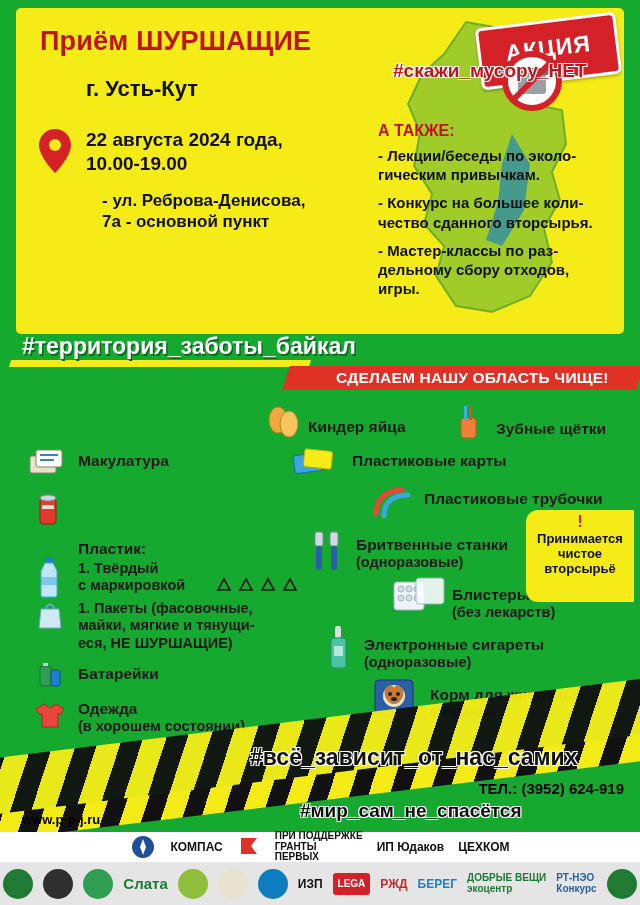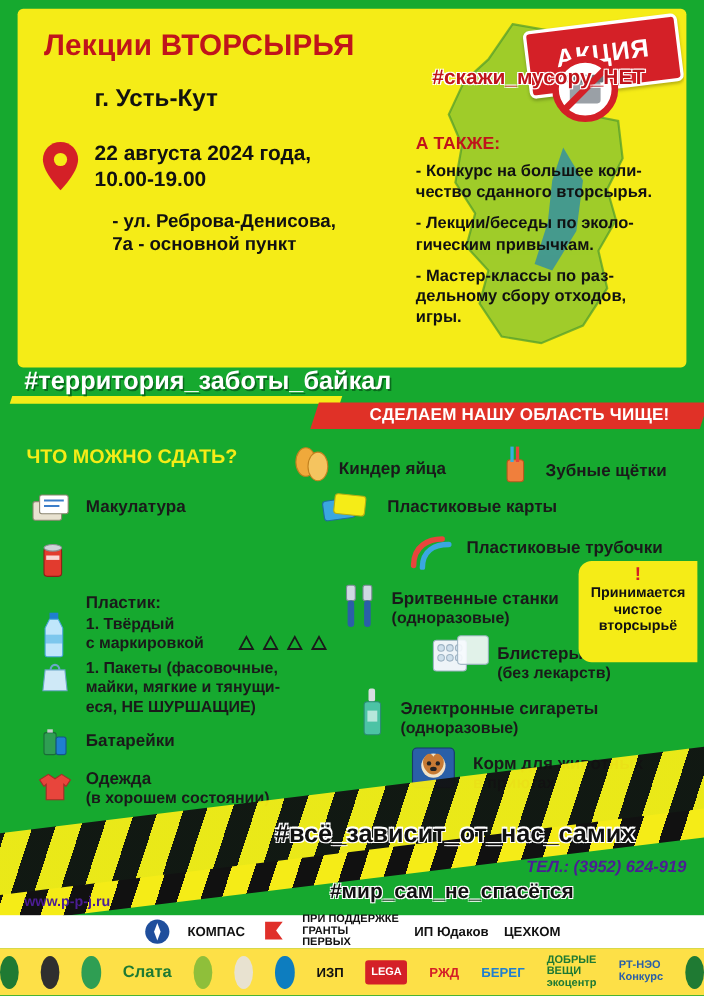--- a/index.html
+++ b/index.html
@@ -128,34 +128,34 @@
   }
   .big-hash1{
     position:absolute;left:250px;top:744px;font-size:23px;font-weight:bold;color:#111;
     text-shadow:1px 1px 0 #fff,-1px -1px 0 #fff,1px -1px 0 #fff,-1px 1px 0 #fff;
   }
   .big-hash2{
     position:absolute;left:300px;top:800px;font-size:19px;font-weight:bold;color:#111;
     text-shadow:1px 1px 0 #fff,-1px -1px 0 #fff,1px -1px 0 #fff,-1px 1px 0 #fff;
   }
   .phone{
-    position:absolute;right:16px;top:780px;font-size:15px;font-weight:bold;color:#4c1d95;font-style:italic;
+    position:absolute;right:16px;top:780px;font-size:15px;font-weight:bold;color:#000000;
   }
   .site{
-    position:absolute;left:22px;top:812px;font-size:13px;color:#4c1d95;font-weight:bold;
+    position:absolute;left:22px;top:812px;font-size:13px;color:#000000;font-weight:bold;
   }
 
   
   .footer-top{
     position:absolute;left:0;top:832px;width:640px;height:30px;background:#ffffff;
     display:flex;align-items:center;justify-content:center;gap:14px;
   }
   .footer-bot{
-    position:absolute;left:0;top:862px;width:640px;height:43px;background:#fde047;
-    display:flex;align-items:center;justify-content:center;gap:20px;
+    position:absolute;left:0;top:862px;width:640px;height:43px;background:#e5e5e5;
+    display:flex;align-items:center;justify-content:center;gap:10px;
   }
   .logo-txt{font-size:12px;font-weight:bold;color:#111;white-space:nowrap;}
   .logo-txt.small{font-size:10px;}
   .logo-circ{width:30px;height:30px;border-radius:50%;display:inline-block;}
   .logo-box{height:22px;border-radius:3px;display:flex;align-items:center;justify-content:center;color:#fff;font-size:10px;font-weight:bold;padding:0 5px;}
 
   
   svg{display:block;}
 </style>
 </head>
@@ -164,39 +164,39 @@
 <div class="poster">
 
   <div class="top-panel">
 
     <svg class="map-shape" viewBox="0 0 300 310">
       <path d="M150 8 L196 16 L214 38 L208 70 L226 92 L246 96 L250 130 L236 158 L244 186 L228 214 L236 248 L214 282 L176 298 L140 292 L120 262 L128 232 L108 210 L116 180 L98 152 L104 118 L92 90 L106 60 L128 40 Z" fill="#3ea83f" opacity="0.55"></path>
       <path d="M150 8 L196 16 L214 38 L208 70 L226 92 L246 96 L250 130 L236 158 L244 186 L228 214 L236 248 L214 282 L176 298 L140 292 L120 262 L128 232 L108 210 L116 180 L98 152 L104 118 L92 90 L106 60 L128 40 Z" fill="none" stroke="#2e8c32" stroke-width="2" opacity="0.7"></path>
       <path d="M196 120 L214 150 L208 196 L186 232 L170 226 L182 188 L186 150 Z" fill="#0d7dbf" opacity="0.8"></path>
     </svg>
 
-    <div class="title-main">Лекции ВТОРСЫРЬЯ</div>
+    <div class="title-main">Приём ШУРШАЩИЕ</div>
     <div class="city">г. Усть-Кут</div>
 
     <svg class="pin" viewBox="0 0 34 46">
       <path d="M17 1 C8 1 1 8 1 17 C1 29 17 45 17 45 C17 45 33 29 33 17 C33 8 26 1 17 1 Z" fill="#d42027"></path>
       <circle cx="17" cy="17" r="6" fill="#f5ec17"></circle>
     </svg>
 
     <div class="date" style="white-space:pre-line">22 августа 2024 года,
 10.00-19.00</div>
     <div class="addr1" style="white-space:pre-line">- ул. Реброва-Денисова,
 7а - основной пункт</div>
 
     <div class="also-title">А ТАКЖЕ:</div>
     <div class="also-list">
+      <div style="white-space:pre-line">- Лекции/беседы по эколо-
+гическим привычкам.</div>
       <div style="white-space:pre-line">-  Конкурс на большее коли-
 чество сданного вторсырья.</div>
-      <div style="white-space:pre-line">- Лекции/беседы по эколо-
-гическим привычкам.</div>
       <div style="white-space:pre-line">- Мастер-классы по раз-
 дельному сбору отходов,
 игры.</div>
     </div>
 
     <div class="stamp">
       <div class="stamp-badge">
         <span>АКЦИЯ</span>
       </div>
       <svg class="no-sign" viewBox="0 0 62 62">
@@ -207,21 +207,20 @@
       </svg>
       <div class="hashtag-red">#скажи_мусору_НЕТ</div>
     </div>
   </div>
 
   <div class="yellow-underline"></div>
   <div class="hashtag-baikal">#территория_заботы_байкал</div>
   <div class="red-strip"></div>
   <div class="red-strip-text">СДЕЛАЕМ НАШУ ОБЛАСТЬ ЧИЩЕ!</div>
 
-  <div class="section-title">ЧТО МОЖНО СДАТЬ?</div>
 
   <svg style="position:absolute;left:28px;top:446px;width:40px;height:30px" viewBox="0 0 40 30">
     <rect x="2" y="10" width="26" height="17" rx="2" fill="#e8e2d0" stroke="#8a8570"></rect>
     <rect x="8" y="4" width="26" height="17" rx="2" fill="#fff" stroke="#8a8570"></rect>
     <line x1="12" y1="9" x2="30" y2="9" stroke="#3c7ec9" stroke-width="2"></line>
     <line x1="12" y1="14" x2="26" y2="14" stroke="#3c7ec9" stroke-width="2"></line>
   </svg>
   <div class="item i-label" style="left:78px;top:452px">Макулатура</div>
 
   <svg style="position:absolute;left:34px;top:492px;width:28px;height:36px" viewBox="0 0 28 36">

